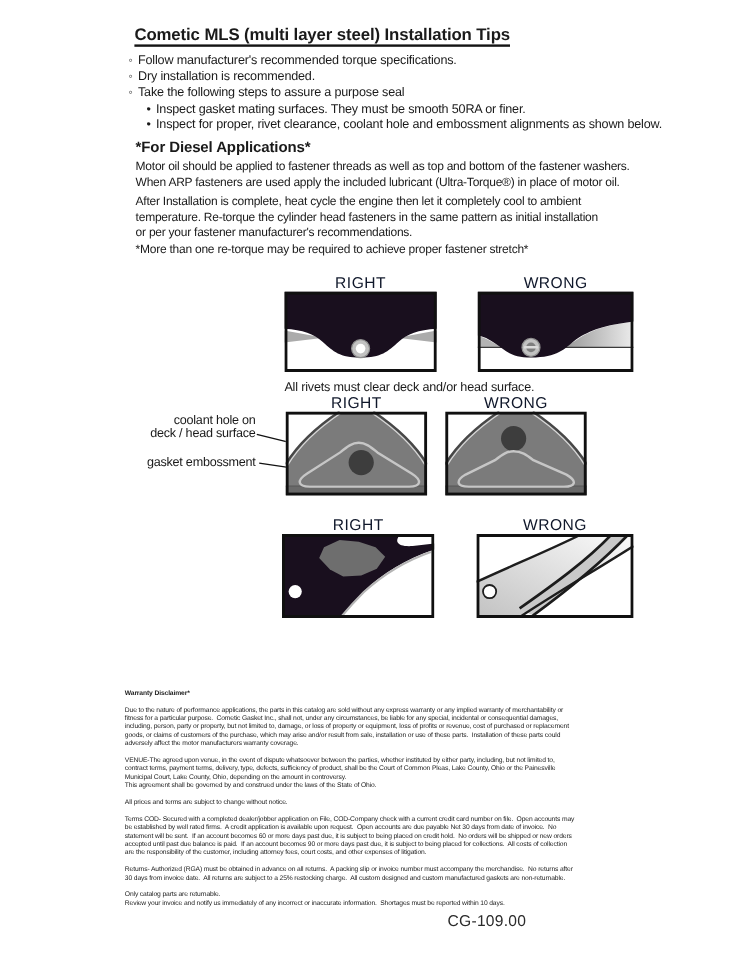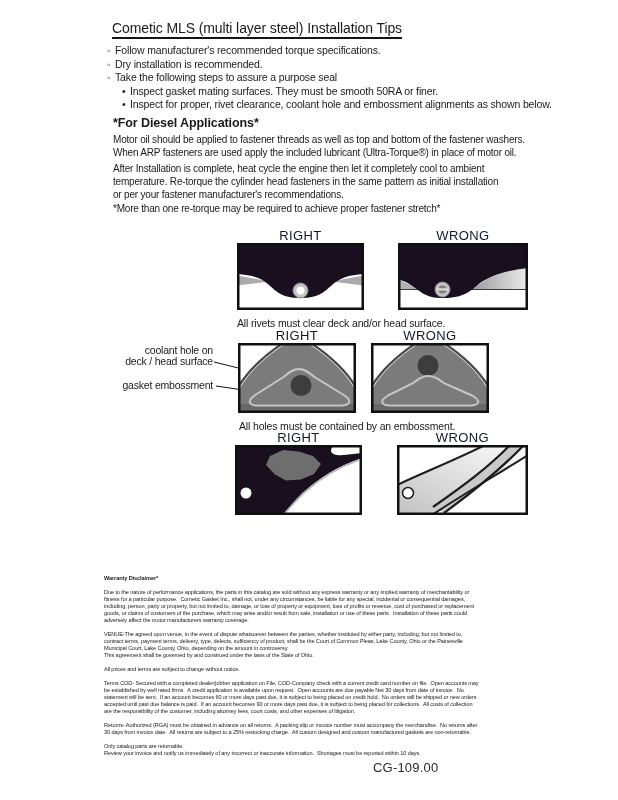--- a/index.html
+++ b/index.html
@@ -2,21 +2,21 @@
 <html><head>
 <meta charset="utf-8">
 <style>
   html,body{margin:0;padding:0;background:#fff;}
   .page{
     position:relative;width:618px;height:800px;background:#ffffff;overflow:hidden;
     font-family:"Liberation Sans","DejaVu Sans",sans-serif;color:#1a1a1a;
   }
   .abs{position:absolute;}
   .title{
-    left:112px;top:20px;font-size:14px;font-weight:normal;
+    left:112px;top:20px;font-size:14px;font-weight:bold;
     border-bottom:2px solid #141414;padding-bottom:1px;letter-spacing:-0.1px;
   }
   .bullets{left:107px;top:44px;font-size:10.5px;line-height:13.5px;letter-spacing:-0.15px;}
   .b-row{display:flex;}
   .b-mark{width:8px;flex:none;font-size:10px;}
   .sb-row{display:flex;margin-left:15px;}
   .sb-mark{width:8px;flex:none;}
   .diesel-h{left:113px;top:116px;font-size:12.5px;font-weight:bold;letter-spacing:-0.1px;}
   .para{left:113px;font-size:10px;line-height:13.2px;letter-spacing:-0.2px;white-space:pre;}
   .p1{top:133px;} .p2{top:162px;} .p3{top:202px;}
@@ -144,21 +144,20 @@
       <path d="M73,0 C91,12 107,26 118,44" fill="none" stroke="#474747" stroke-width="2"></path>
       <path d="M71.5,1 C89.5,13 105.5,27 116.5,45" fill="none" stroke="#d8d8d8" stroke-width="1"></path>
       <rect x="0" y="62" width="118" height="8" fill="#696969"></rect>
       <path d="M0,62 H118" stroke="#575757" stroke-width="0.8"></path>
       <circle cx="57" cy="22.5" r="10.5" fill="#3d3d3d"></circle>
       <path d="M57,33 C51.5,33 47.5,36 41.5,40.5 L17,52.5 C8,58 10,62.5 19.5,62.5 L99,62.5 C108.5,62.5 110.5,58 101,52.5 L73.5,40.5 C67.5,36 63.5,33 57,33 Z" fill="none" stroke="#c6c6c6" stroke-width="2"></path>
       <rect x="1.25" y="1.25" width="115.5" height="67.5" fill="none" stroke="#101010" stroke-width="2.5"></rect>
     </svg>
   </div>
 
-  <div class="abs caption" style="left:239px;top:415px;">All holes must be contained by an embossment.</div>
 
   <div class="abs dlabel" style="left:235px;top:430px;width:127px;">RIGHT</div>
   <div class="abs dlabel" style="left:397px;top:430px;width:131px;">WRONG</div>
 
   <div class="dbox" style="left:235px;top:445px;">
     <svg width="127" height="70" viewBox="0 0 127 70">
       <rect x="0" y="0" width="127" height="70" fill="#ffffff"></rect>
       <path d="M0,0 L99,0 C93,6 96,11 109,10 L127,8 L127,13 C103,21 84,33 69,47 C59,57 53,64 48,70 L0,70 Z" fill="#190f1e"></path>
       <path d="M124,15 C101,23 83,35 68,48.5 C58.5,58 53,64.5 48.5,70" fill="none" stroke="#b5b5b5" stroke-width="1.8"></path>
       <polygon points="35,11 48,5 64,6.5 78,11 86,19 79,29 66,34.5 51,35.5 40,29.5 31,20" fill="#6e6e6e"></polygon>

